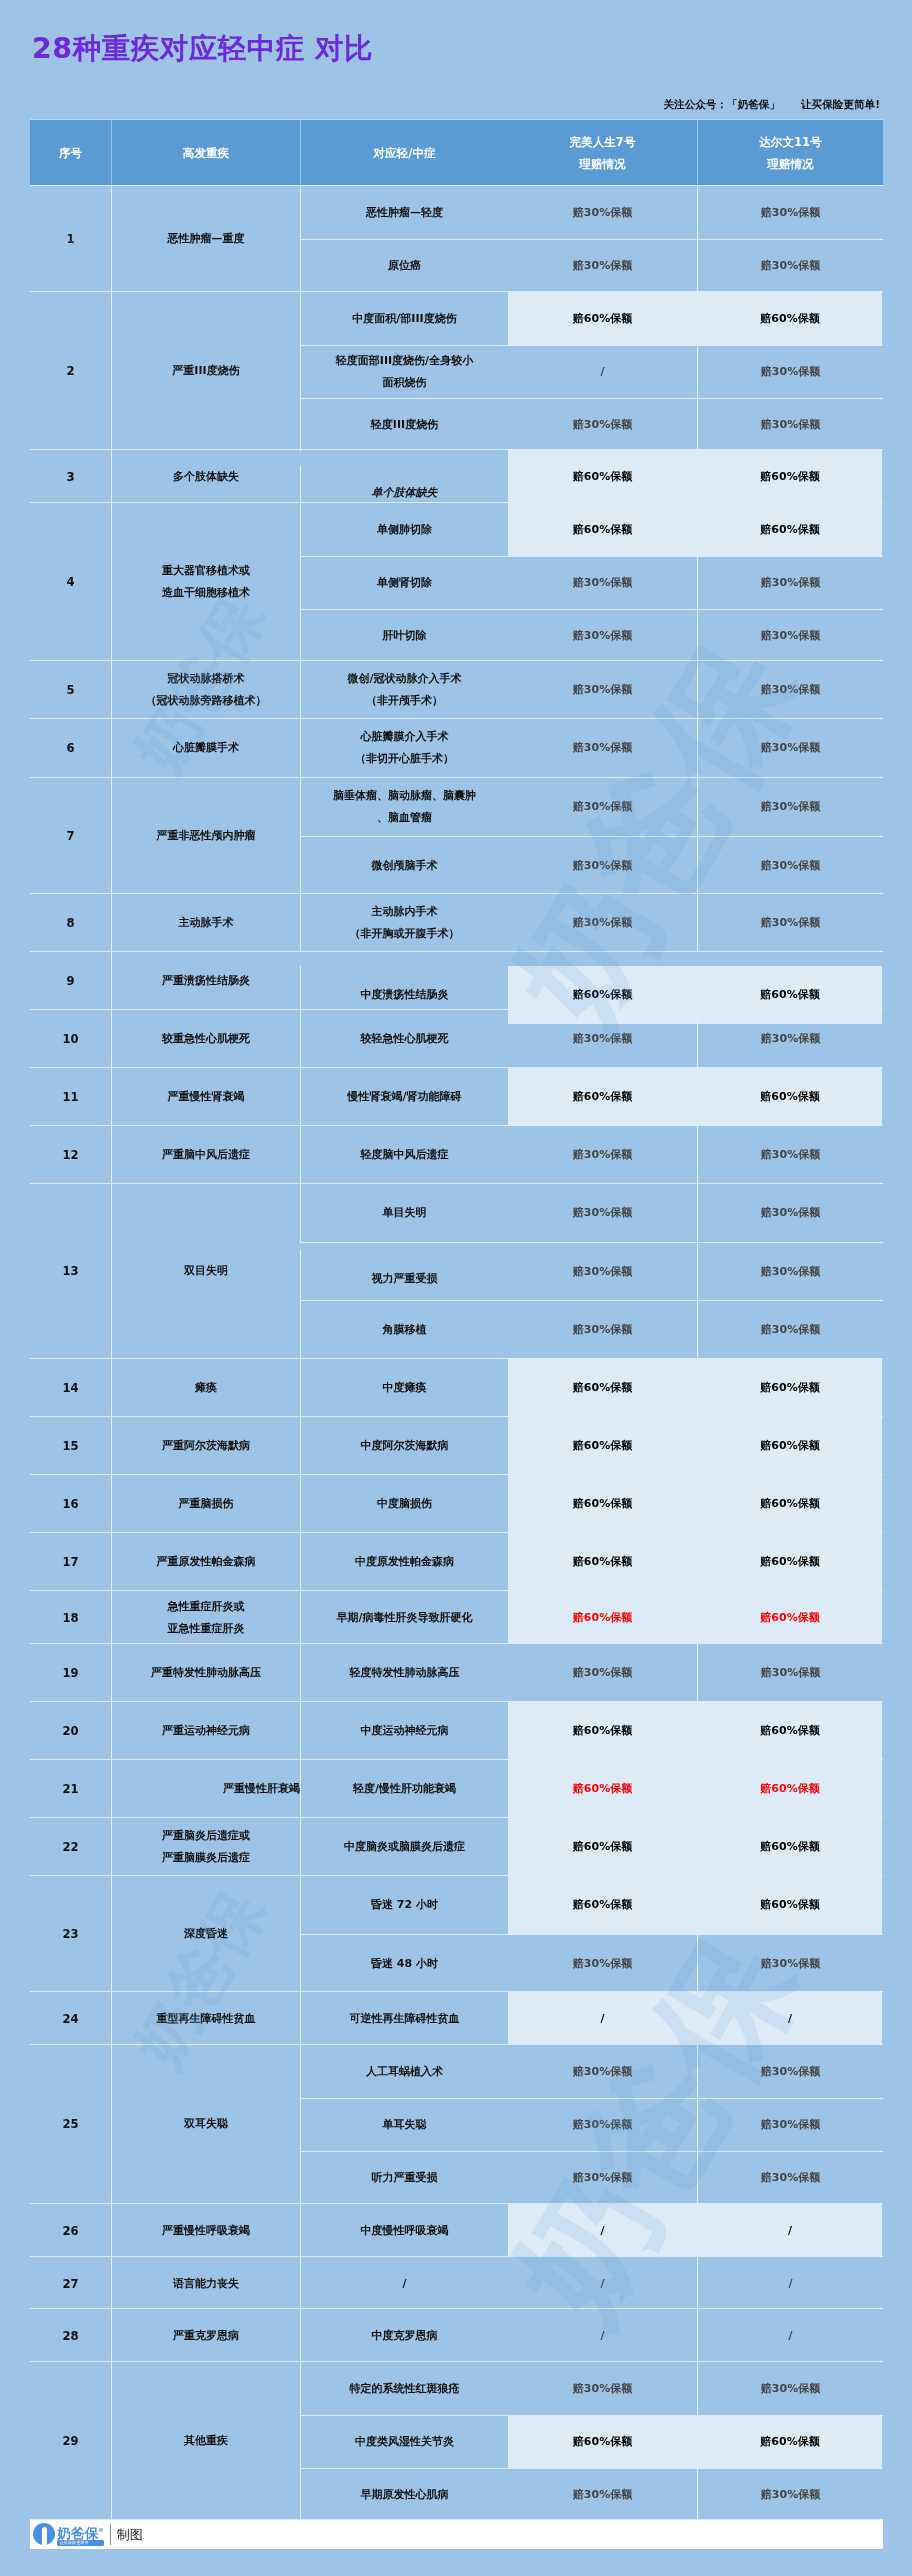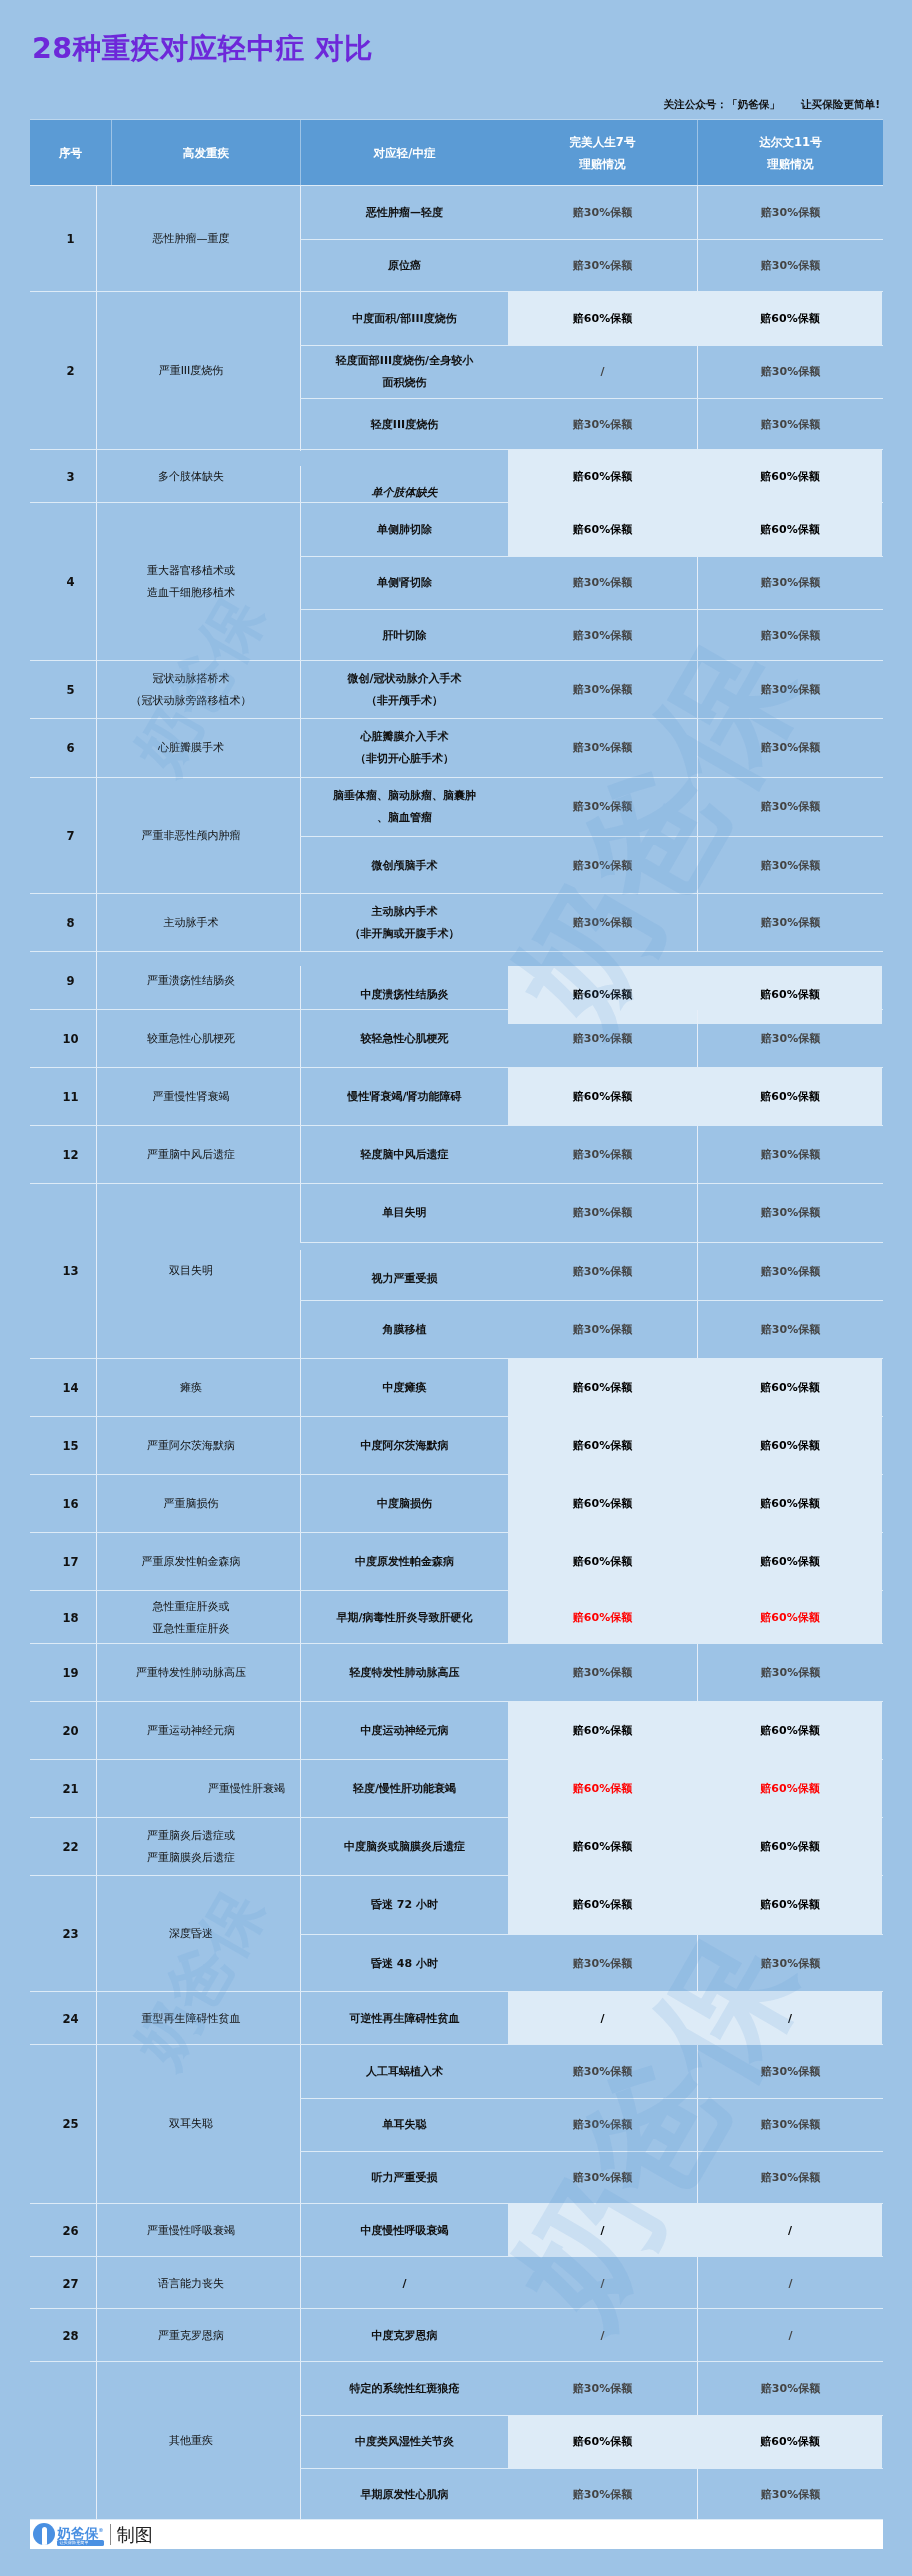--- a/index.html
+++ b/index.html
@@ -34,21 +34,21 @@
     text-align: center; box-sizing: border-box;
   }
   .th.div { border-left: 0.5px solid #9dc3e6; }
   .tbody { position: relative; }
   .grp { position: absolute; left: 0; width: 853px; border-top: 1.1px solid #ddebf7; box-sizing: border-box; }
   .cell {
     position: absolute; display: flex; align-items: center; justify-content: center;
     text-align: center; box-sizing: border-box; font-size: 11px; line-height: 22px; color: #111;
   }
   .c-no { left: 0; width: 81px; font-weight: bold; font-size: 11.6px; }
-  .c-major { left: 66px; width: 189px; border-left: 0.5px solid #e6eef8; font-weight: normal; }
+  .c-major { left: 81px; width: 189px; border-left: 0.5px solid #e6eef8; font-weight: bold; }
   .sub { position: absolute; left: 270px; width: 583px; box-sizing: border-box; }
   .sub.line { border-top: 1.1px solid #ddebf7; }
   .c-minor { left: 0; width: 208px; border-left: 0.5px solid #e6eef8; font-weight: bold; padding: 0 4.2px; }
   .c-p1 { left: 208px; width: 189px; color: #444; font-weight: bold; }
   .c-p2 { left: 397px; width: 186px; color: #444; font-weight: bold; border-left: 0.5px solid #e6eef8; }
   .hl { position: absolute; left: 208px; width: 374px; top: 0; bottom: 0; background: #ddebf7; }
   .sub.hi .c-p1, .sub.hi .c-p2 { color: #000; }
   .sub.hi .c-p2 { border-left: none; }
   .sub.red .c-p1, .sub.red .c-p2 { color: #ff0000; }
   .footer {
@@ -56,21 +56,21 @@
     background: #ffffff; border-top: 1.1px solid #ddebf7; box-sizing: border-box;
     display: flex; align-items: center;
   }
   .logo { display: flex; align-items: center; margin-left: 3.2px; }
   .logo-circle { width: 22px; height: 22px; border-radius: 50%; background: #4a90e2; position: relative; overflow: hidden; }
   .logo-circle::after { content: ""; position: absolute; left: 8.5px; top: 3.2px; width: 5.3px; height: 19px; background: #fff; border-radius: 2.6px 2.6px 0 0; }
   .logo-text { display: flex; flex-direction: column; margin-left: 2.1px; }
   .logo-name { color: #4a90e2; font-weight: bold; font-size: 13.7px; line-height: 15px; }
   .logo-tag { background: #4a90e2; color: #fff; font-size: 4.2px; line-height: 6.3px; padding: 0 2.1px; border-radius: 1.6px; }
   .logo-sep { width: 0.5px; height: 21px; background: #888; margin: 0 6.3px; }
-  .credit { font-size: 18px; color: #222; }
+  .credit { font-size: 13px; color: #222; }
   .wm { position: absolute; pointer-events: none; color: rgba(91,155,213,0.15); font-weight: bold; white-space: nowrap; }
 </style>
 </head>
 <body>
 
 <div class="title">28种重疾对应轻中症 对比</div>
 <div class="slogan">
   <span>关注公众号：「奶爸保」</span><span class="gap"></span><span>让买保险更简单!</span>
 </div>
 
@@ -689,20 +689,21 @@
           <div class="cell c-minor" style="top: 0px; height: 100%;">
             <div>
               <div>中度克罗恩病</div>
             </div>
           </div>
           <div class="cell c-p1" style="top: 0px; height: 100%;">/</div>
           <div class="cell c-p2" style="top: 0px; height: 100%;">/</div>
         </div>
       </div>
       <div class="grp" style="top: 2176px; height: 158px;">
+        <div class="cell c-no" style="top: 0px; height: 158px;">29</div>
         <div class="cell c-major" style="top: 0px; height: 158px;">
           <div>
             <div>其他重疾</div>
           </div>
         </div>
         <div class="sub" style="top: 0px; height: 53px;">
           <div class="cell c-minor" style="top: 0px; height: 100%;">
             <div>
               <div>特定的系统性红斑狼疮</div>
             </div>

